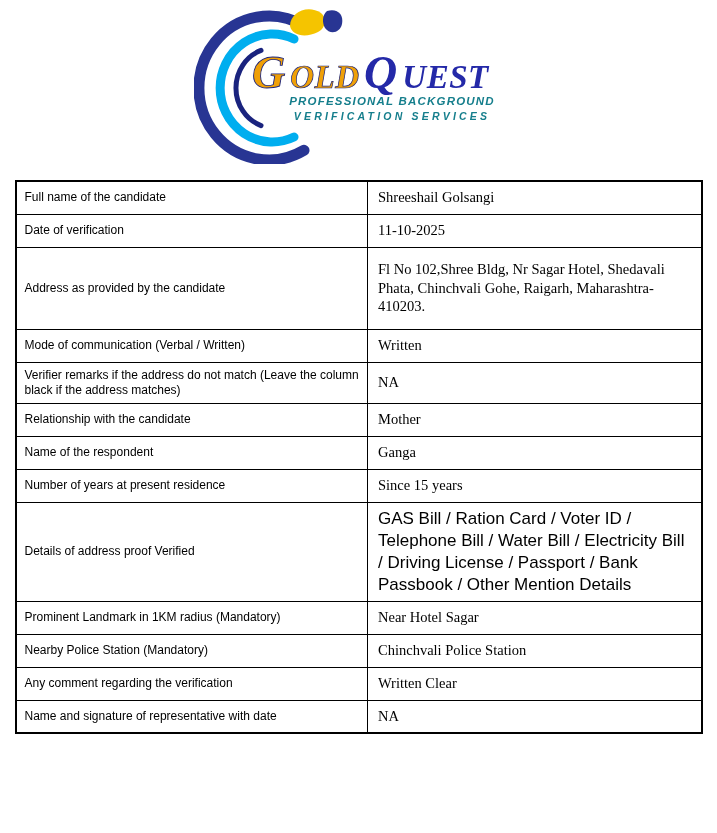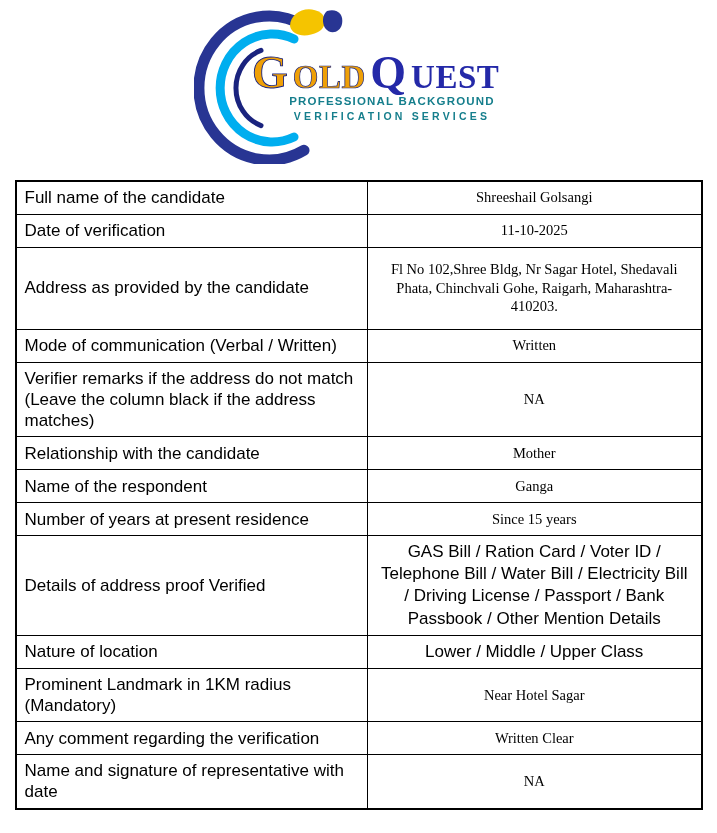--- a/index.html
+++ b/index.html
@@ -7,46 +7,47 @@
   body {
     width: 717px;
     height: 833px;
     font-family: "Liberation Sans", sans-serif;
     color: #000;
     overflow: hidden;
   }
   .logo-wrap {
     width: 330px;
     margin: 6px auto 12px auto;
+    font-style: italic;
   }
   table.report {
     width: 688px;
     margin: 0 auto;
     border-collapse: collapse;
     border: 2px solid #000;
     table-layout: fixed;
   }
   table.report td {
     border: 1px solid #000;
     vertical-align: middle;
   }
   td.label-cell {
     width: 352px;
     font-family: "Liberation Sans", sans-serif;
-    font-size: 17px;
+    font-size: 12px;
     line-height: 1.25;
     padding: 5px 8px;
     height: 33px;
     text-align: left;
   }
   td.value-cell {
     font-family: "Liberation Serif", serif;
     font-size: 14.5px;
     line-height: 1.3;
-    text-align: center;
+    text-align: left;
     padding: 5px 10px;
   }
   td.value-cell.sans {
     font-family: "Liberation Sans", sans-serif;
     font-size: 17px;
   }
   tr.tall td { height: 82px; }
 </style>
 </head>
 <body>
@@ -110,26 +111,26 @@
         </tr>
         <tr>
           <td class="label-cell">Number of years at present residence</td>
           <td class="value-cell">Since 15 years</td>
         </tr>
         <tr>
           <td class="label-cell">Details of address proof Verified</td>
           <td class="value-cell sans">GAS Bill / Ration Card / Voter ID / Telephone Bill / Water Bill / Electricity Bill / Driving License / Passport / Bank Passbook / Other Mention Details</td>
         </tr>
         <tr>
-          <td class="label-cell">Nature of location</td>
-          <td class="value-cell sans">Lower / Middle / Upper Class</td>
+          <td class="label-cell">Prominent Landmark in 1KM radius (Mandatory)</td>
+          <td class="value-cell">Near Hotel Sagar</td>
         </tr>
         <tr>
-          <td class="label-cell">Prominent Landmark in 1KM radius (Mandatory)</td>
-          <td class="value-cell">Near Hotel Sagar</td>
+          <td class="label-cell">Nearby Police Station (Mandatory)</td>
+          <td class="value-cell">Chinchvali Police Station</td>
         </tr>
         <tr>
           <td class="label-cell">Any comment regarding the verification</td>
           <td class="value-cell">Written Clear</td>
         </tr>
         <tr>
           <td class="label-cell">Name and signature of representative with date</td>
           <td class="value-cell">NA</td>
         </tr>
       </tbody>

